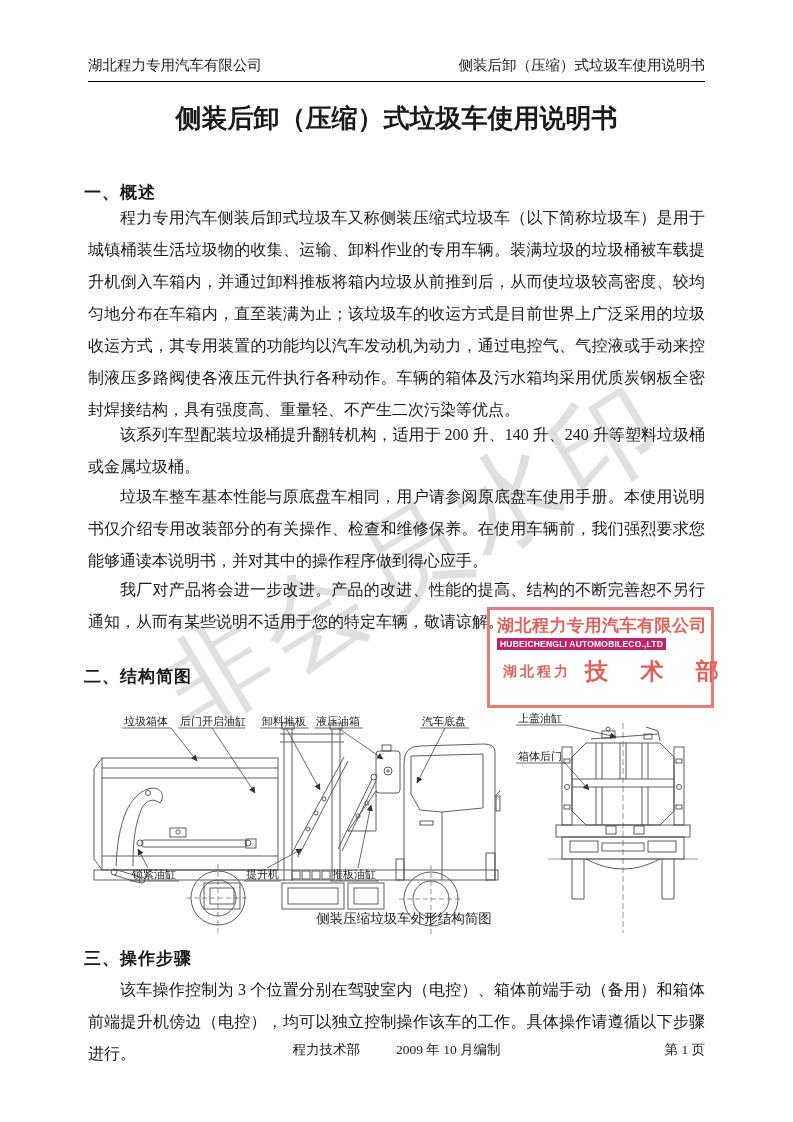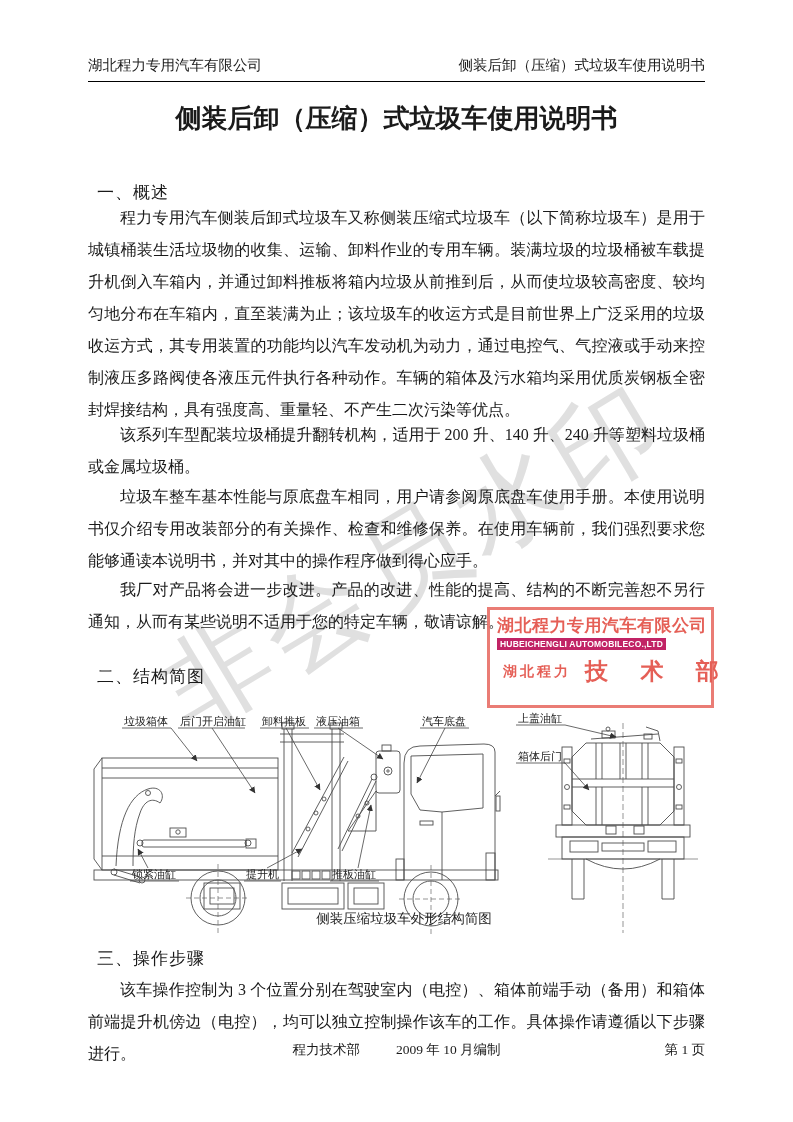--- a/index.html
+++ b/index.html
@@ -12,21 +12,21 @@
              transform-origin:0 50%;line-height:1;}
   
   .header{position:absolute;left:88px;right:88px;top:56px;display:flex;
           justify-content:space-between;font-size:14.5px;
           border-bottom:1.6px solid #000;padding-bottom:6px;z-index:1;}
   
   .doc-title{position:absolute;left:0;right:0;top:101px;text-align:center;
              font-size:26px;font-weight:bold;z-index:1;
              font-family:"Liberation Sans","DejaVu Sans",sans-serif;}
   
-  .sec-head{position:absolute;left:97px;font-size:17px;font-weight:normal;z-index:1;
+  .sec-head{position:absolute;left:84px;font-size:17px;font-weight:bold;z-index:1;
             font-family:"Liberation Sans","DejaVu Sans",sans-serif;letter-spacing:1px;}
   
   .para{position:absolute;left:88px;width:617px;font-size:16px;line-height:32px;
         text-align:justify;text-indent:2em;z-index:1;}
   
   .diagram{position:absolute;left:86px;top:701px;z-index:1;}
   .diagram text{font-family:"Liberation Serif","DejaVu Serif",serif;fill:#222;}
   
   .stamp{position:absolute;left:487px;top:607px;width:227px;height:101px;z-index:2;
          border:3px solid rgba(228,87,78,0.82);box-sizing:border-box;padding:3px 5px;

